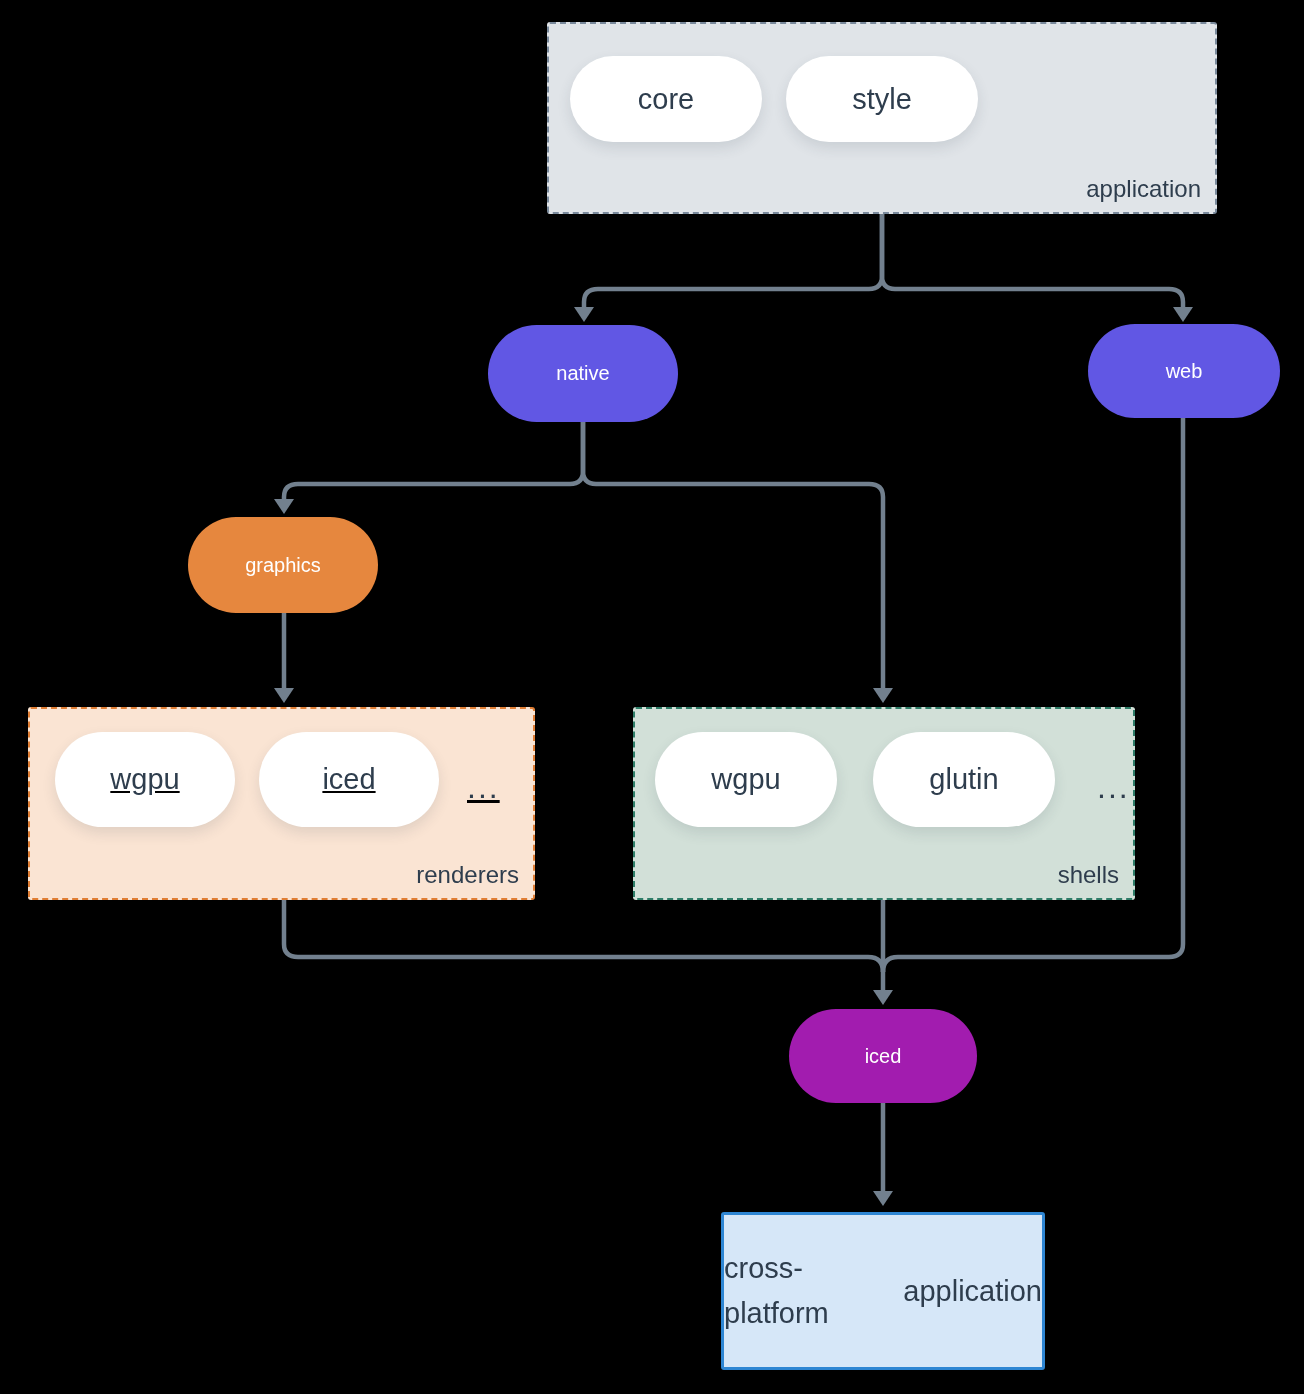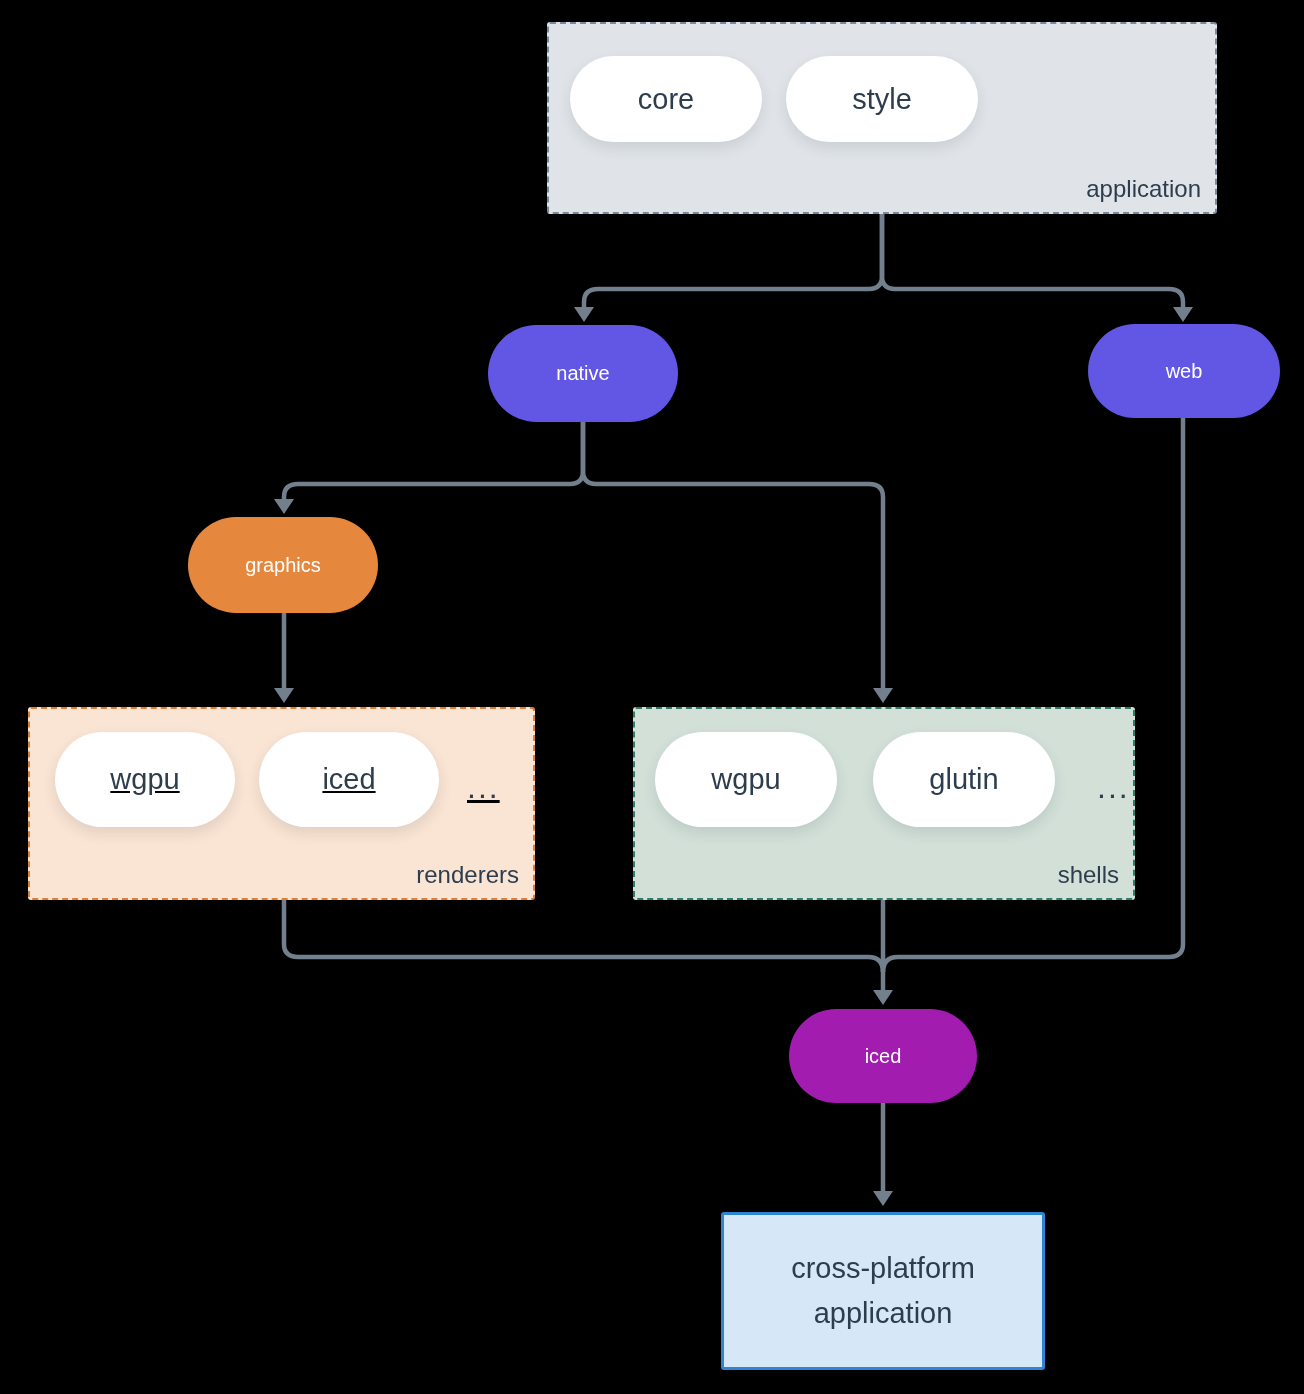--- a/index.html
+++ b/index.html
@@ -41,21 +41,21 @@
 
   .node{position:absolute;display:flex;align-items:center;justify-content:center;
     color:#ffffff;font-size:20px;border-radius:52px;box-sizing:border-box;}
   .node-native{left:488px;top:325px;width:190px;height:97px;background:#6157e4;}
   .node-web{left:1088px;top:324px;width:192px;height:94px;background:#6157e4;}
   .node-graphics{left:188px;top:517px;width:190px;height:96px;background:#e6873e;}
   .node-iced{left:789px;top:1009px;width:188px;height:94px;background:#a21caf;}
 
   .node-app{left:721px;top:1212px;width:324px;height:158px;background:#d6e7f8;
     border:3px solid #2e86d3;border-radius:3px;color:#2e3d4d;
-    flex-direction:column;font-size:29px;line-height:45px;}
+    flex-direction:row;font-size:29px;line-height:45px;}
 </style>
 </head>
 <body>
 
 <div class="canvas">
 
   <svg class="edges" viewBox="0 0 1304 1394" xmlns="http://www.w3.org/2000/svg">
 
     <path d="M882 214 V276 Q882 289 869 289 H598 Q584 289 584 302 V307"></path>
     <path d="M882 214 V276 Q882 289 895 289 H1169 Q1183 289 1183 302 V307"></path>

